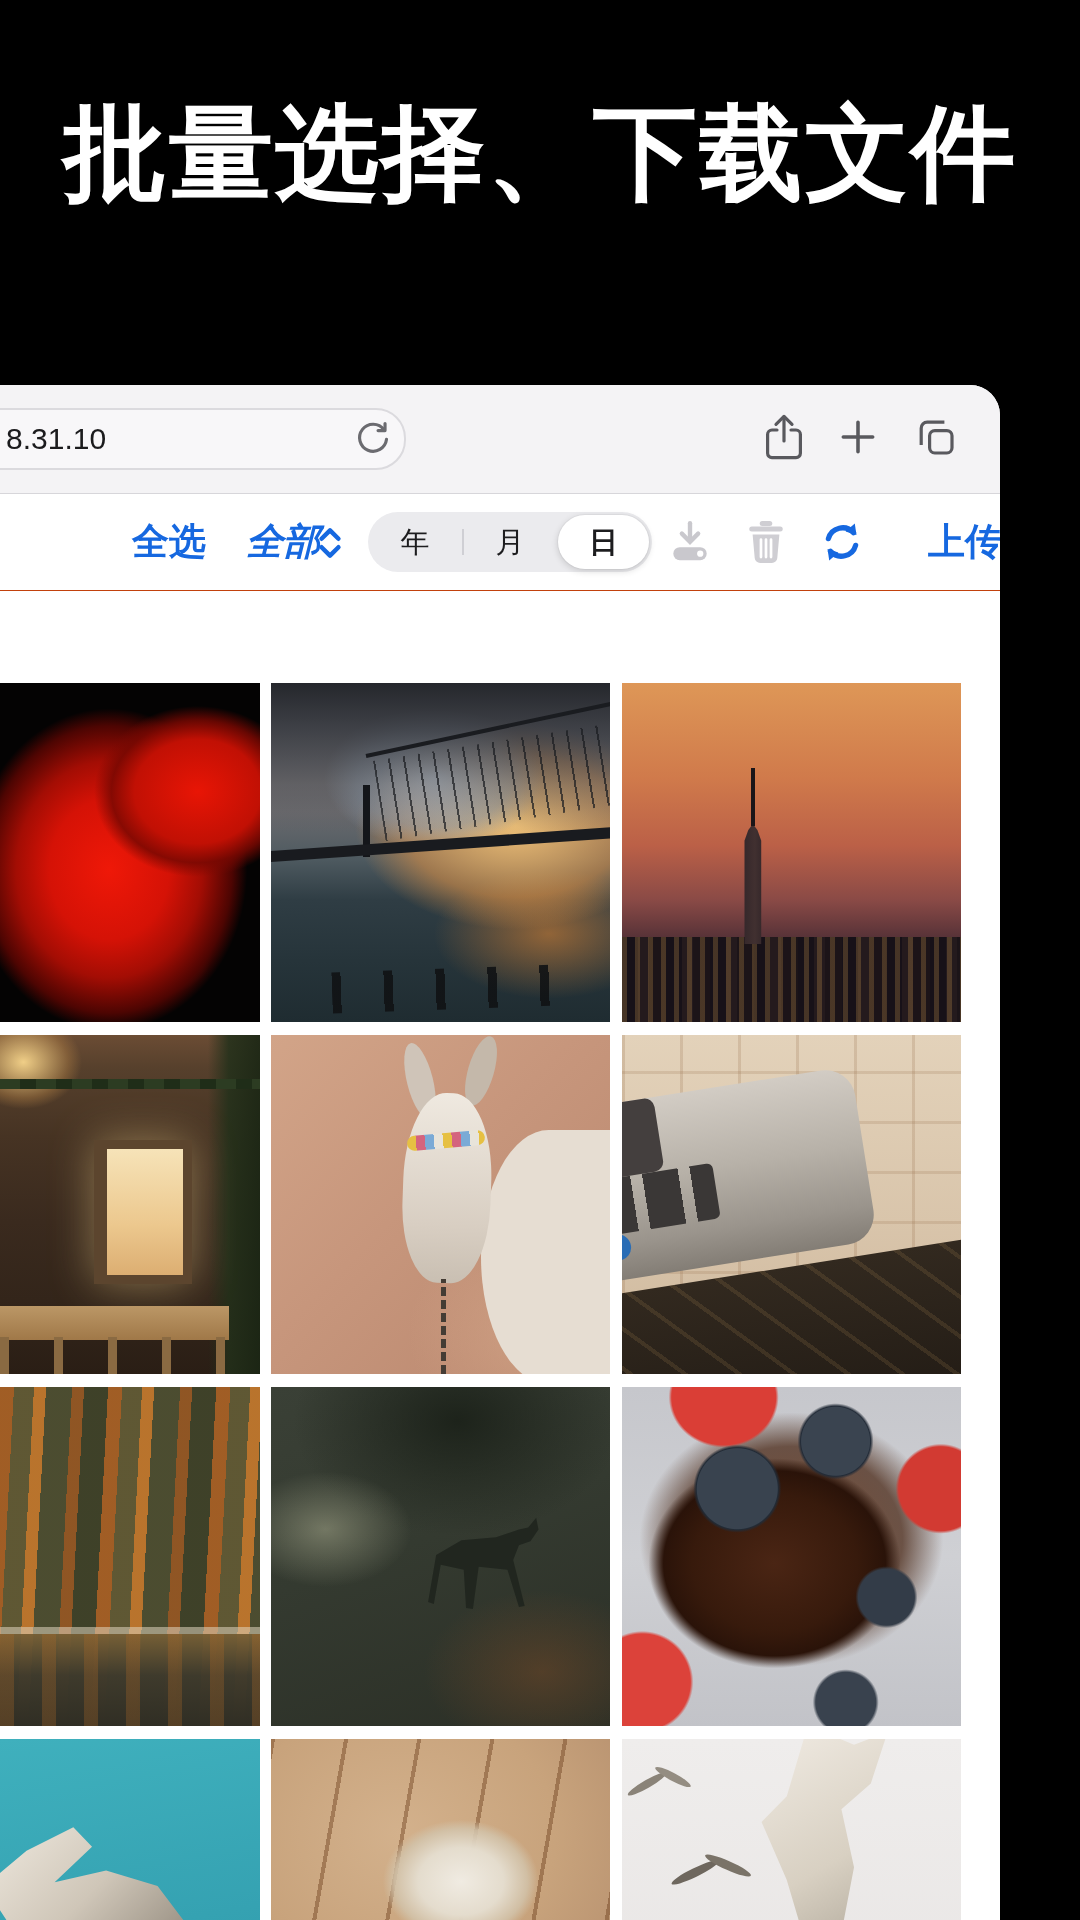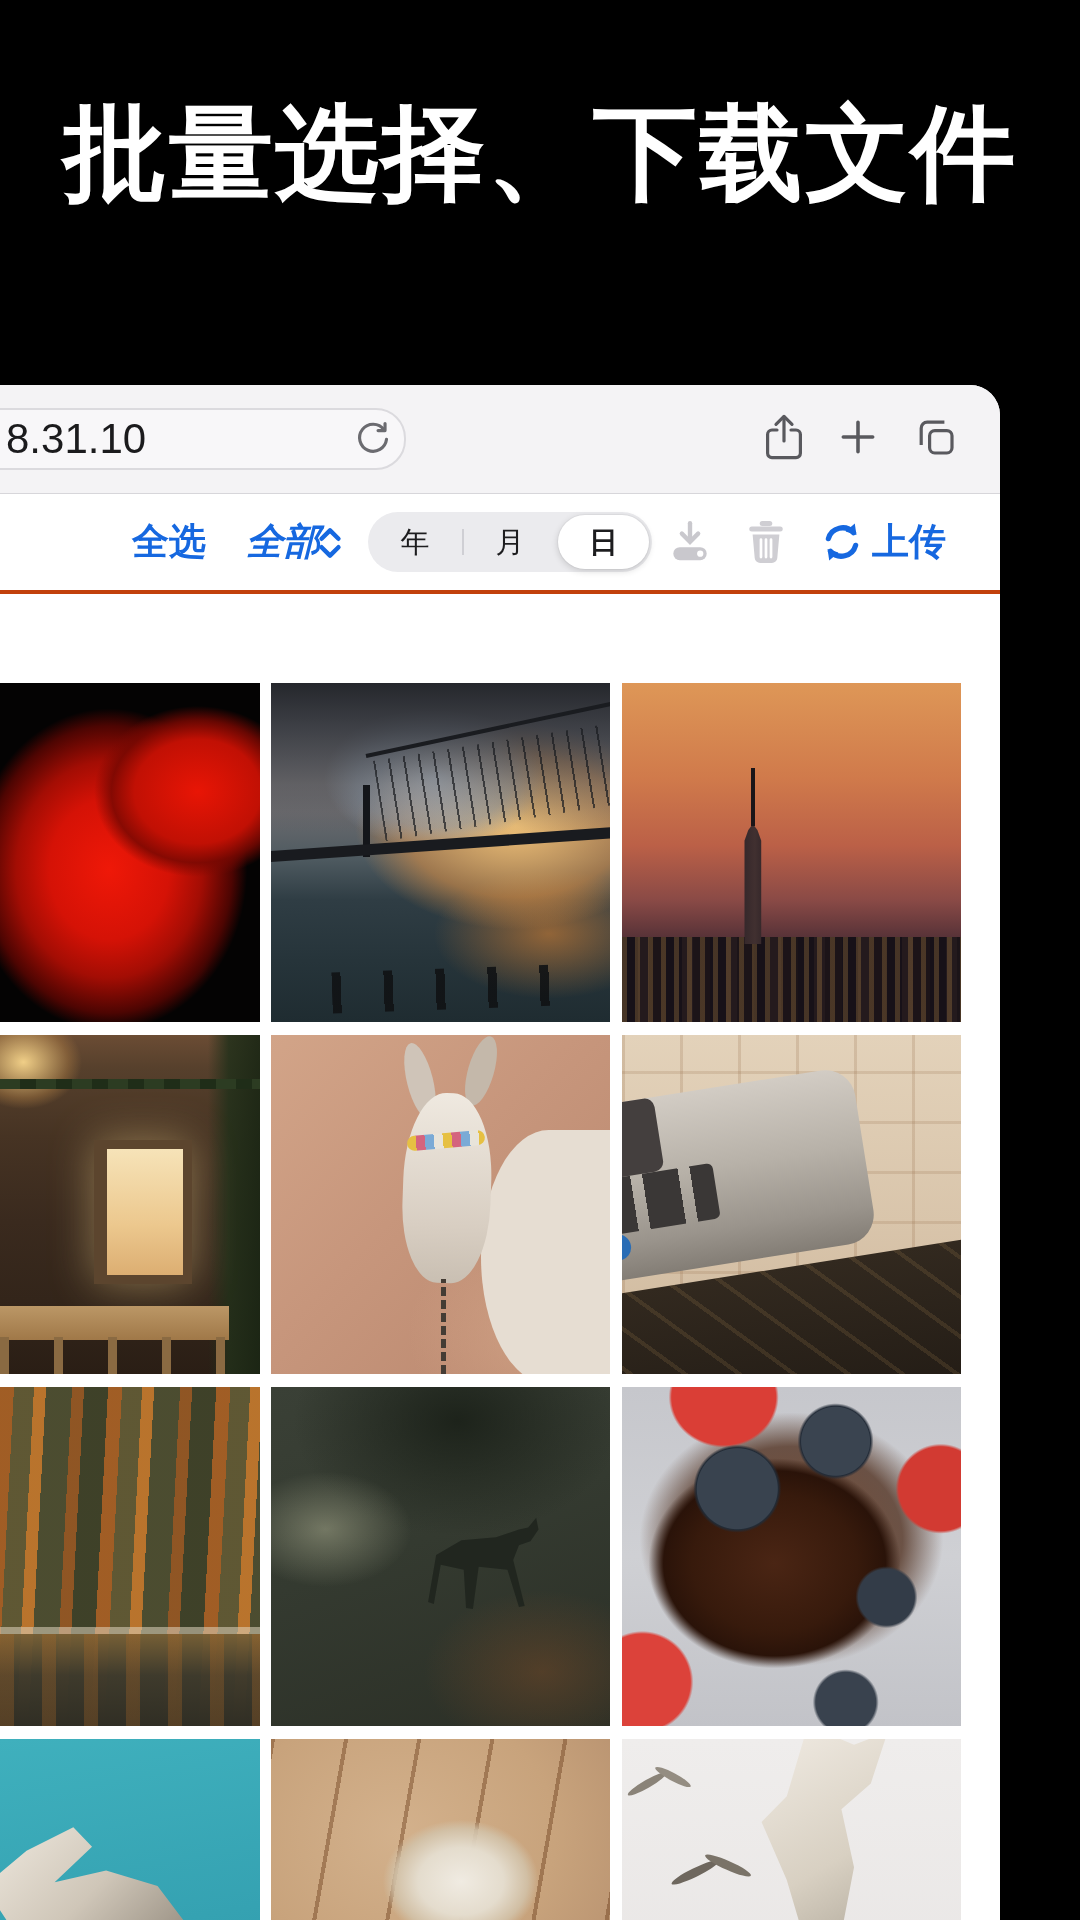--- a/index.html
+++ b/index.html
@@ -23,31 +23,31 @@
   .chrome{
     position:absolute;top:0;left:0;width:100%;height:108px;
     background:#f4f3f5;border-bottom:1px solid #d7d6da;
   }
   .url-field{
     position:absolute;left:-210px;top:23px;width:612px;height:58px;
     background:#f8f7f9;border:2px solid #dbdade;border-radius:30px;
   }
   .url-text{
     position:absolute;left:214px;top:0;height:58px;line-height:58px;
-    font-size:42px;color:#1b1b1d;
+    font-size:30px;color:#1b1b1d;
   }
   .reload-btn{position:absolute;right:12px;top:10px;width:38px;height:38px;color:#6b6b70;}
   .chrome-btn{position:absolute;top:28px;width:48px;height:48px;display:flex;align-items:center;justify-content:center;color:#59595e;}
   .btn-share{left:760px;}
   .btn-plus{left:834px;}
   .btn-tabs{left:912px;}
   
   .toolbar{
     position:absolute;top:109px;left:0;width:100%;height:96px;
-    background:#fff;border-bottom:4px solid #c2410c;
+    background:#fff;border-bottom:1px solid #c2410c;
   }
   .tb-text{
     position:absolute;top:0;height:96px;line-height:96px;
     font-size:37px;font-weight:600;color:#1668e0;white-space:nowrap;
   }
   .t-selectall{left:132px;}
   .t-all{left:246px;font-style:italic;}
   .updown{position:absolute;left:316px;top:30px;width:28px;height:38px;color:#1668e0;}
   .seg{
     position:absolute;left:368px;top:18px;width:284px;height:60px;
@@ -62,21 +62,21 @@
   .seg-pill{
     position:absolute;left:190px;top:3px;width:91px;height:54px;
     background:#fff;border-radius:27px;line-height:54px;width:91px;
     box-shadow:0 2px 7px rgba(0,0,0,.16), 0 0 0 1px rgba(0,0,0,.03);
     font-weight:600;
   }
   .tb-icon{position:absolute;top:24px;width:48px;height:48px;display:flex;align-items:center;justify-content:center;}
   .i-download{left:666px;color:#c9c8cd;}
   .i-trash{left:742px;color:#cfced3;}
   .i-sync{left:818px;color:#1668e0;}
-  .t-upload{left:872px;}
+  .t-upload{left:928px;}
   
   .ph{position:absolute;overflow:hidden;background:#ddd;}
   .ph>div{position:absolute;}
   .r1{top:298px;} .r2{top:650px;} .r3{top:1002px;} .r4{top:1354px;}
   .c1{left:0;width:260px;} .c2{left:271px;width:339px;} .c3{left:622px;width:339px;}
   .ph{height:339px;}
 
   
   .p-fish{background:
     radial-gradient(115px 95px at 76% 32%, #e81505 0%, #c11004 55%, rgba(120,8,2,.85) 75%, transparent 90%),

